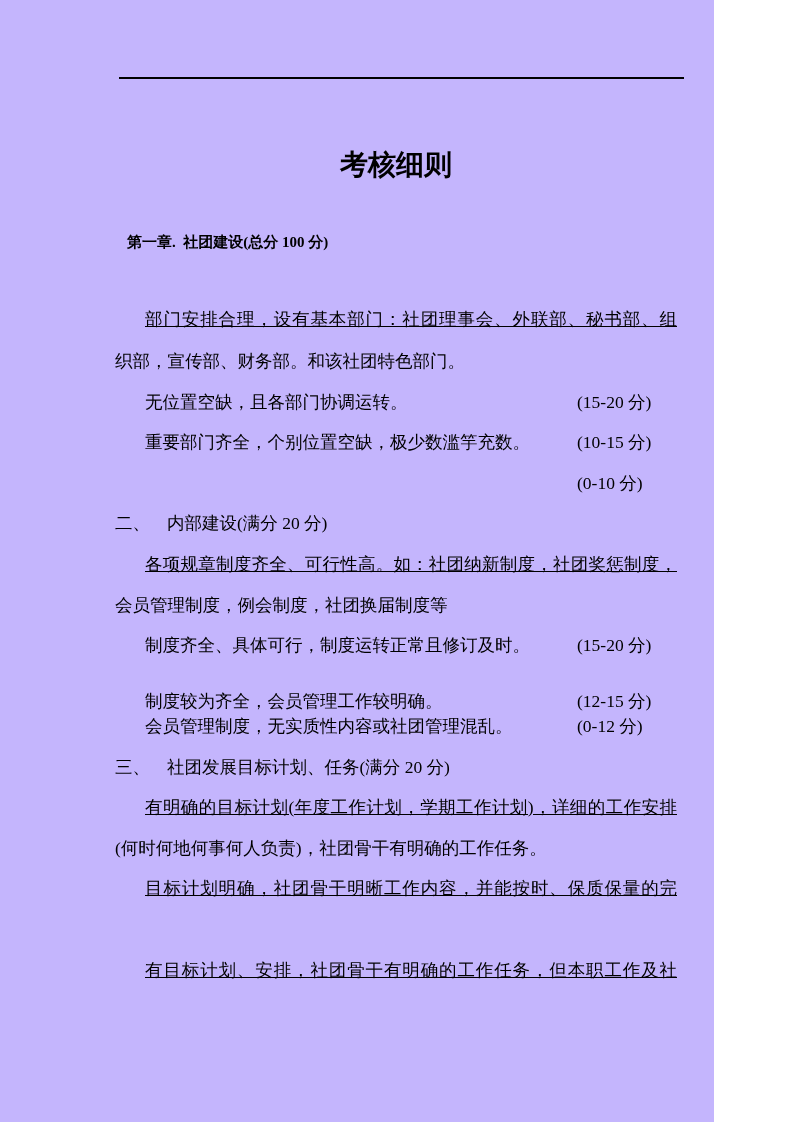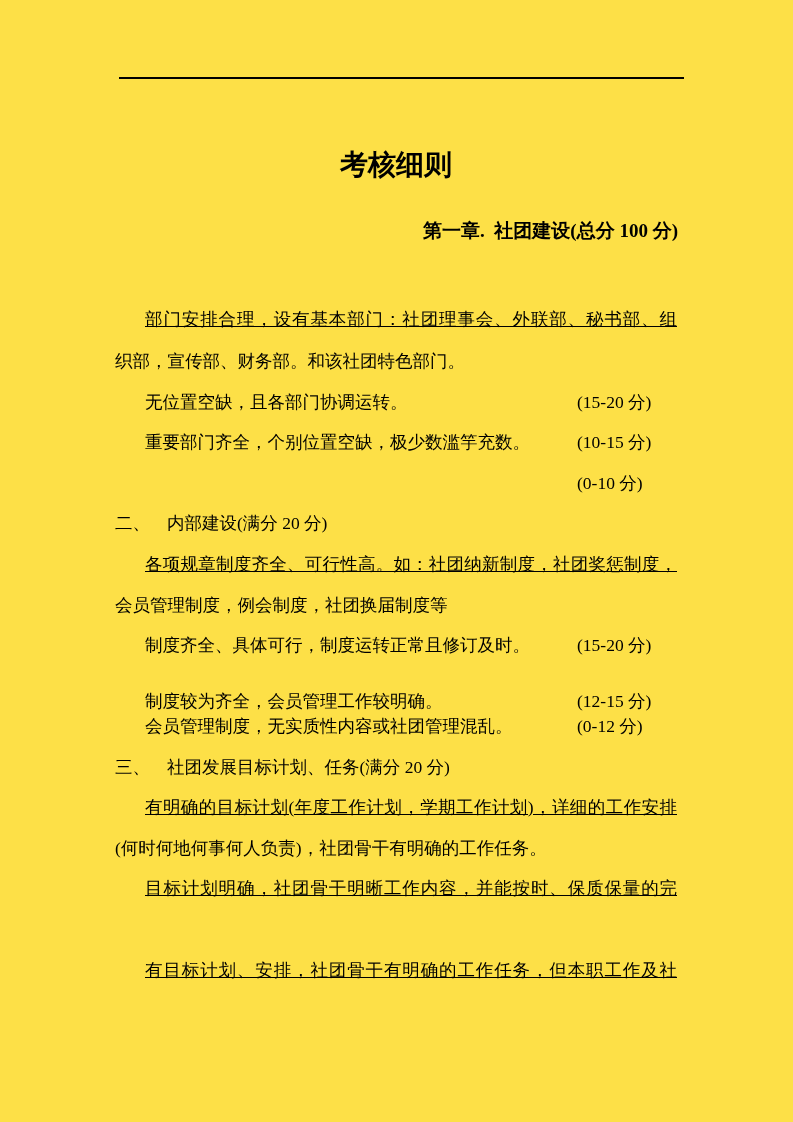--- a/index.html
+++ b/index.html
@@ -2,31 +2,31 @@
 <html><head>
 <meta charset="utf-8">
 <style>
   html,body { margin:0; padding:0; }
   body {
     width:793px; height:1122px;
     background:#ffffff;
     font-family:"Liberation Serif","DejaVu Serif",serif;
     color:#000;
   }
-  .page { position:relative; width:793px; height:1122px; background:#fde047; overflow:hidden; }
+  .page { position:relative; width:714px; height:1122px; background:#c4b5fd; overflow:hidden; }
   .rule { position:absolute; left:119px; top:77px; width:565px; height:2px; background:#000; }
   .title {
     position:absolute; left:115px; top:150px; width:562px;
     text-align:center; font-size:28px; font-weight:bold; line-height:30px;
     white-space:pre; margin:0;
   }
   .chapter {
     position:absolute; left:115px; top:217px; width:562px;
-    text-align:right; font-size:19px; font-weight:bold; line-height:26px;
-    white-space:pre; margin:1px;
+    text-align:left; font-size:15px; font-weight:bold; line-height:26px;
+    white-space:pre; margin:12px;
   }
   .line {
     position:absolute; left:115px; width:562px;
     font-size:17.5px; line-height:22px;
     box-sizing:border-box;
   }
   .indent { padding-left:30px; }
   .jlast { text-align:justify; text-align-last:justify;text-decoration:underline; }
   .sec-num { display:inline-block; width:52px; }
   .crit { padding-left:30px; }

